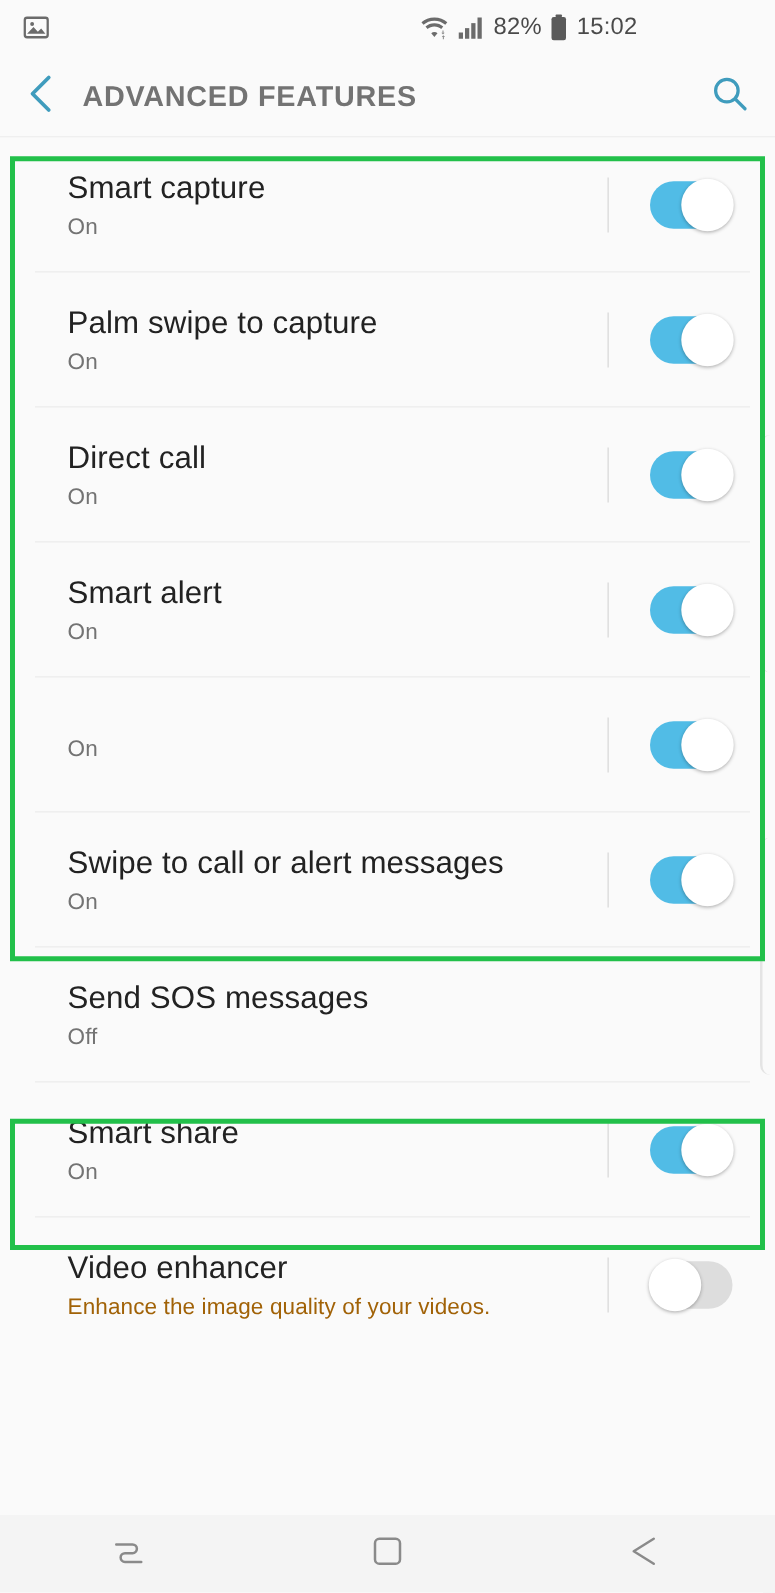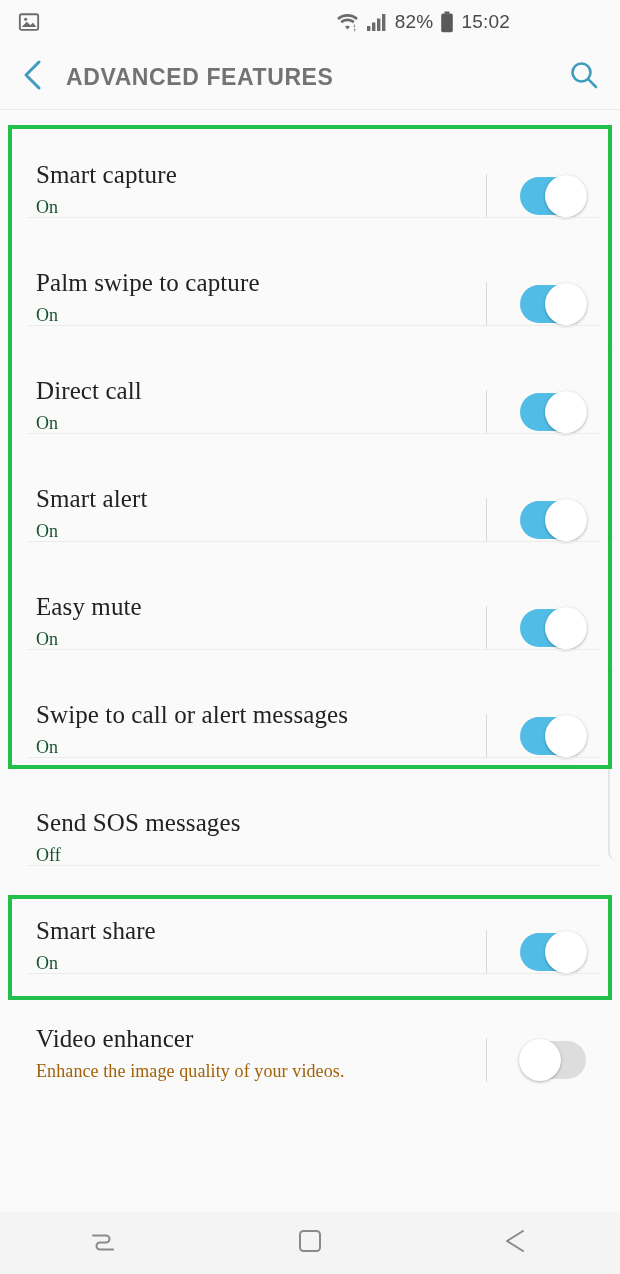--- a/index.html
+++ b/index.html
@@ -67,34 +67,33 @@
   
   #list {
     position:absolute; top:110px; left:0;
     width:620px; height:1104px;
     background:#fafafa;
     overflow:hidden;
   }
   .row {
     position:relative;
     height:108px;
-    display:flex; align-items:flex-end;
-    padding-left:36px;
-    font-family:Liberation Serif, serif;
+    display:flex; align-items:center;
+    padding-left:54px;
   }
   .row-texts { flex:1 1 auto; }
   .row-title {
     font-size:25px;
     color:#222222;
     line-height:1.15;
     letter-spacing:0.1px;
   }
   .row-sub {
     font-size:18px;
-    color:#14532d;
+    color:#737373;
     margin-top:7px;
     letter-spacing:0.1px;
   }
   .row-sub.desc { color:#a16207; }
   .row-ctrl {
     flex:0 0 auto;
     display:flex; align-items:center;
     padding-right:34px;
   }
   .ctrl-divider {
@@ -282,21 +281,20 @@
         <div class="ctrl-divider"></div>
         <div class="toggle on">
             <div class="knob"></div>
           </div>
       </div>
       <div class="divider"></div>
     </div>
 
     <div class="row">
       <div class="row-texts">
-        <div class="row-title">Easy mute</div>
         <div class="row-sub">On</div>
       </div>
       <div class="row-ctrl">
         <div class="ctrl-divider"></div>
         <div class="toggle on">
             <div class="knob"></div>
           </div>
       </div>
       <div class="divider"></div>
     </div>

